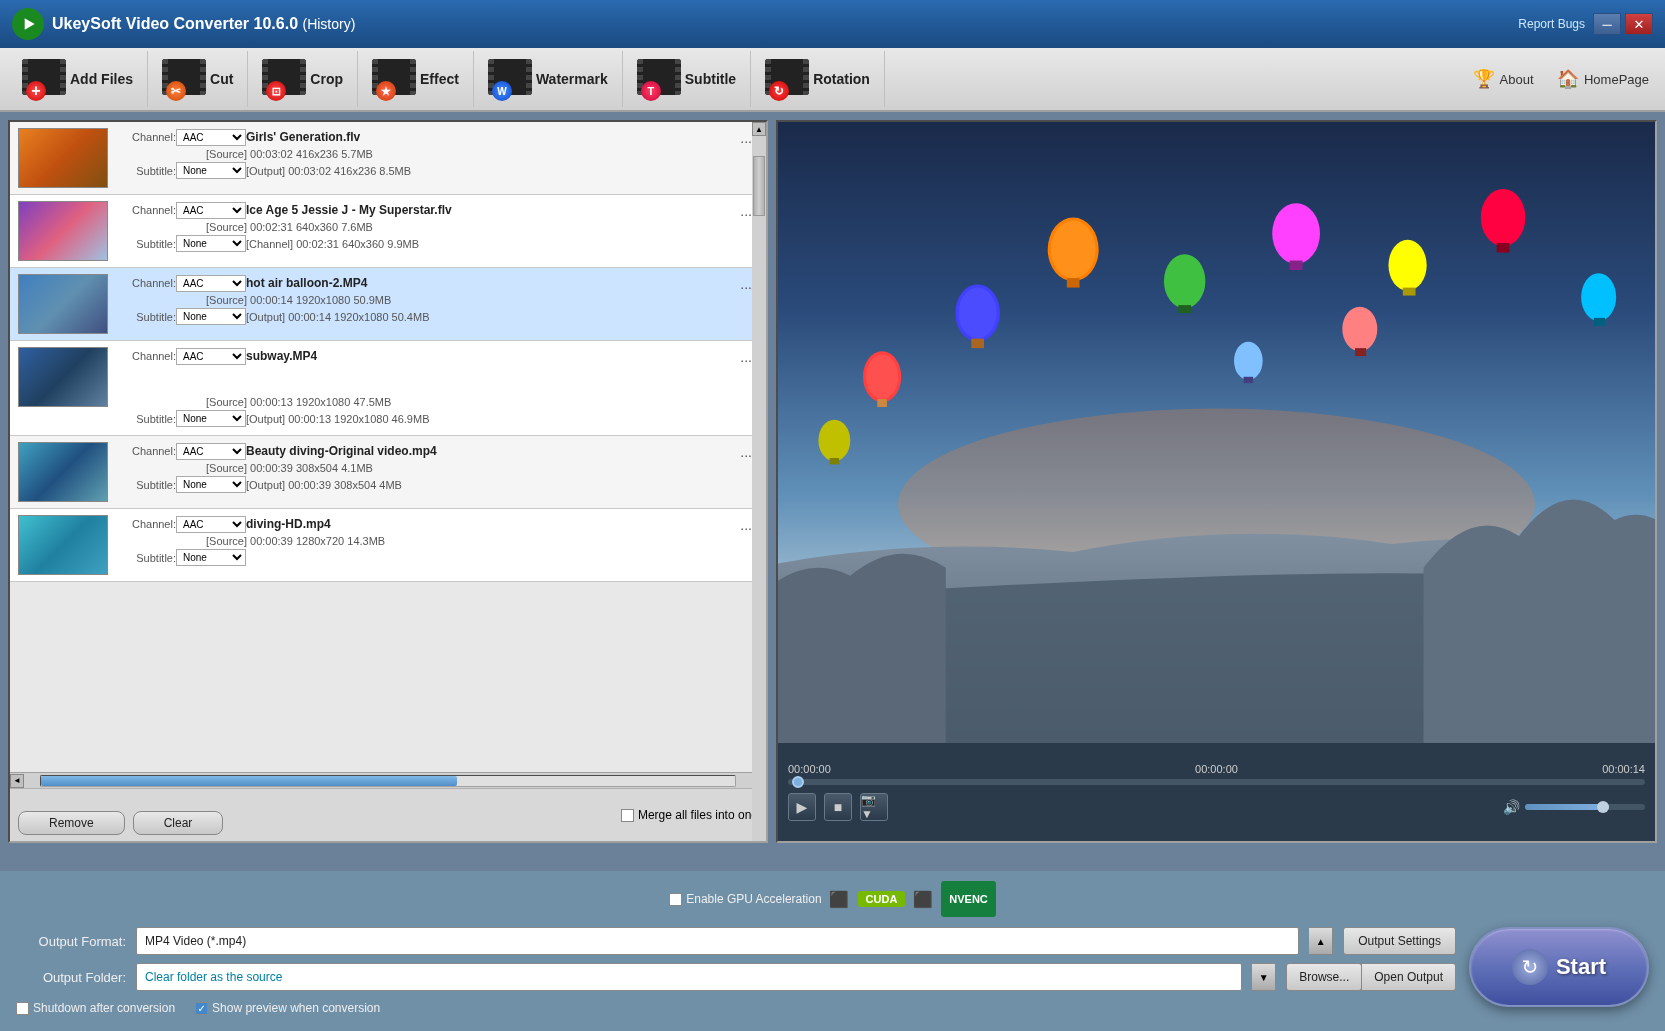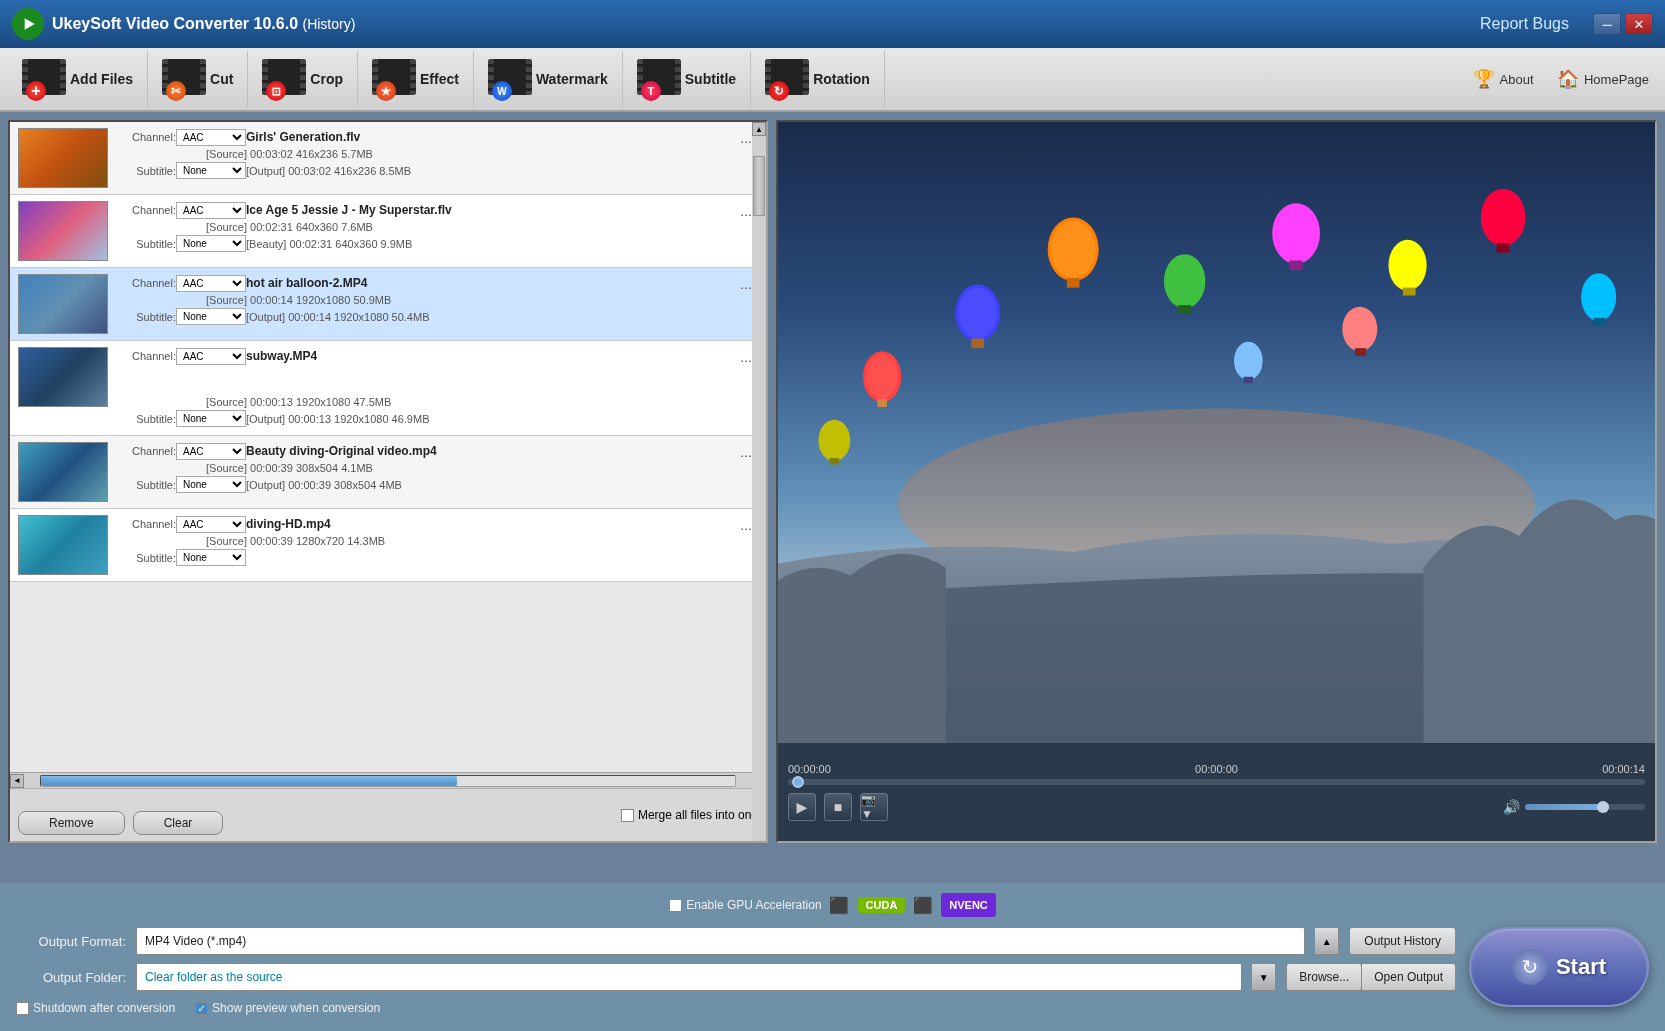--- a/index.html
+++ b/index.html
@@ -39,21 +39,21 @@
       color: white;
       width: 28px;
       height: 22px;
       cursor: pointer;
       display: flex;
       align-items: center;
       justify-content: center;
       font-size: 13px;
     }
     .title-bar-btn.close { background: linear-gradient(to bottom, #d04040, #a02020); }
-    .report-bugs { color: #cce8ff; font-size: 16px; margin-right: 24px; cursor: pointer; }
+    .report-bugs { color: #cce8ff; font-size: 12px; margin-right: 8px; cursor: pointer; }
 
     
     .toolbar {
       background: linear-gradient(to bottom, #e8e8e8, #d0d0d0);
       border-bottom: 2px solid #a0a0a0;
       height: 64px;
       display: flex;
       align-items: center;
       padding: 0 8px;
       gap: 0;
@@ -330,25 +330,25 @@
     }
     .gpu-row {
       display: flex;
       justify-content: center;
       align-items: center;
       gap: 8px;
       margin-bottom: 10px;
     }
     .gpu-check { display: flex; align-items: center; gap: 4px; color: #eee; font-size: 12px; }
     .nvidia-badge {
-      background: #6d28d9;
+      background: #15803d;
       color: white;
       font-size: 11px;
       font-weight: bold;
-      padding: 6px 8px;
+      padding: 12px 8px;
       border-radius: 3px;
     }
     .cuda-badge {
       background: #76b900;
       color: white;
       font-size: 11px;
       font-weight: bold;
       padding: 2px 8px;
       border-radius: 3px;
     }
@@ -609,21 +609,21 @@
         <div class="file-info">
           <div class="filename">Ice Age 5  Jessie J - My Superstar.flv</div>
         </div>
       </div>
       <div class="file-meta-row" style="padding-left:80px;">
         <span style="color:#555;">[Source] 00:02:31 640x360 7.6MB</span>
       </div>
       <div class="file-meta-row">
         <label>Subtitle:</label>
         <select><option>None</option></select>
-        <span style="color:#555;">[Beauty] 00:02:31 640x360 9.9MB</span>
+        <span style="color:#555;">[Channel] 00:02:31 640x360 9.9MB</span>
       </div>
     </div>
     <div style="display:flex; flex-direction:column; align-items:flex-end; gap:12px;">
       <span class="file-dots">...</span>
       <span class="file-dash">-</span>
     </div>
   </div>
             <div class="file-item selected">
     <div class="file-thumbnail thumb3"></div>
     <div class="file-meta">
@@ -843,21 +843,21 @@
       <span class="nvidia-badge">NVENC</span>
     </div>
 
     <div style="display:flex; align-items:flex-start; gap:13px;">
       <div style="flex:1;">
         <div class="output-rows">
           <div class="output-row">
             <span class="output-label">Output Format:</span>
             <div class="output-field" style="flex:1;">MP4 Video (*.mp4)</div>
             <div class="output-field-btn">▲</div>
-            <div class="output-settings-btn">Output History</div>
+            <div class="output-settings-btn">Output Settings</div>
           </div>
           <div class="output-row">
             <span class="output-label">Output Folder:</span>
             <div class="output-field teal-text" style="flex:1;">Clear folder as the source</div>
             <div class="output-field-btn">▼</div>
             <div style="display:flex; gap:0;">
               <div class="browse-btn">Browse...</div>
               <div class="open-output-btn" style="border-left:none; border-radius: 0 3px 3px 0;">Open Output</div>
             </div>
           </div>

